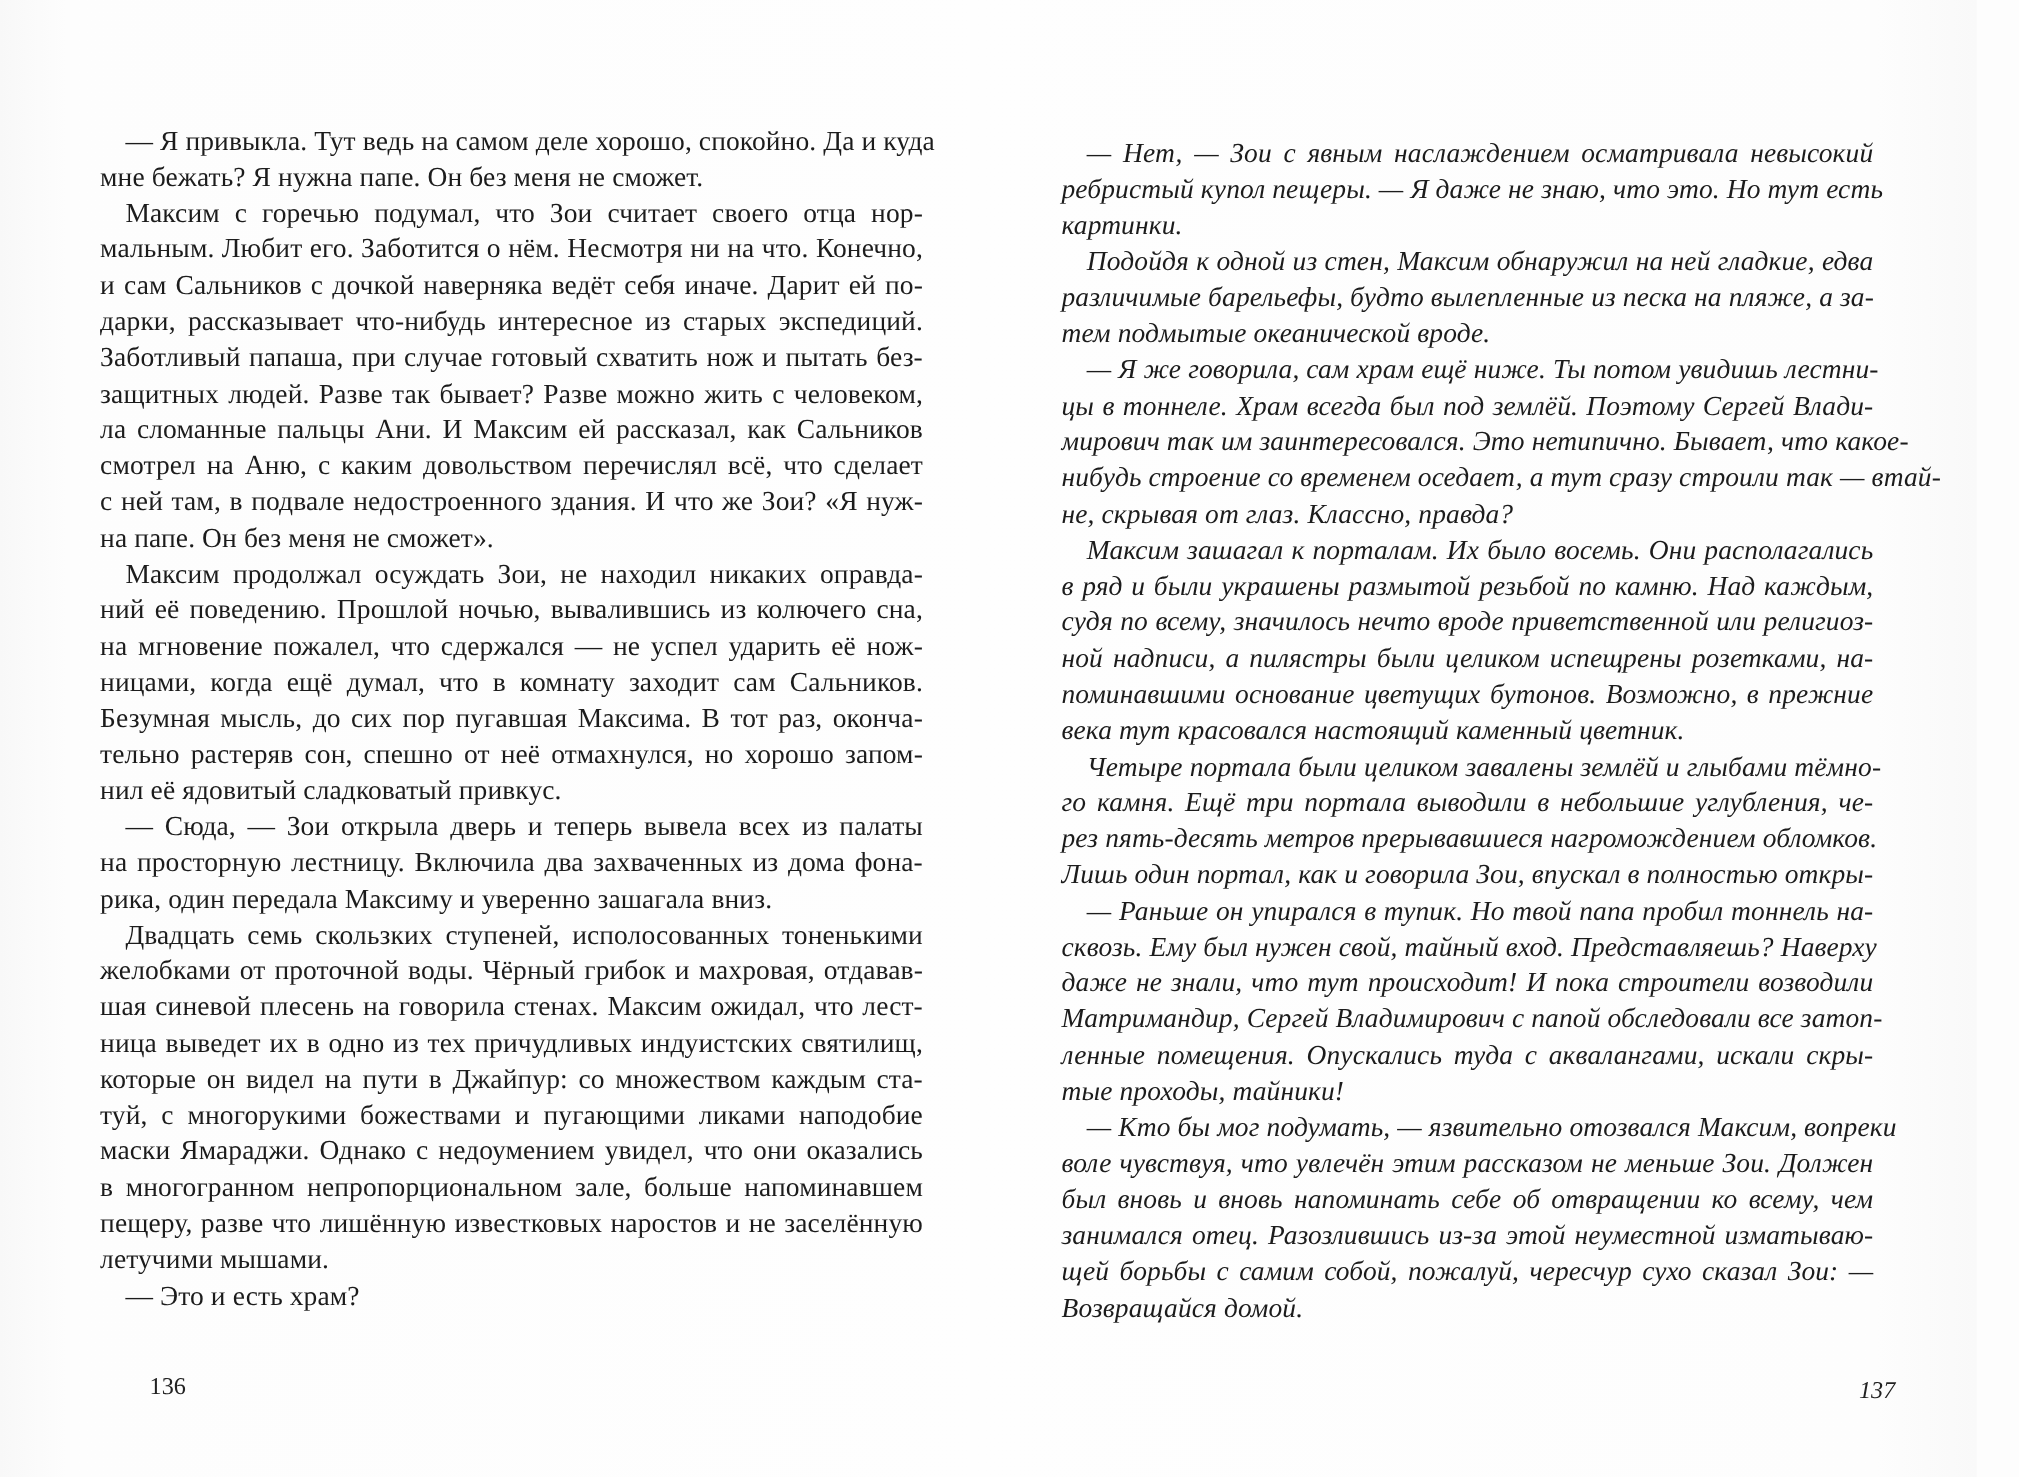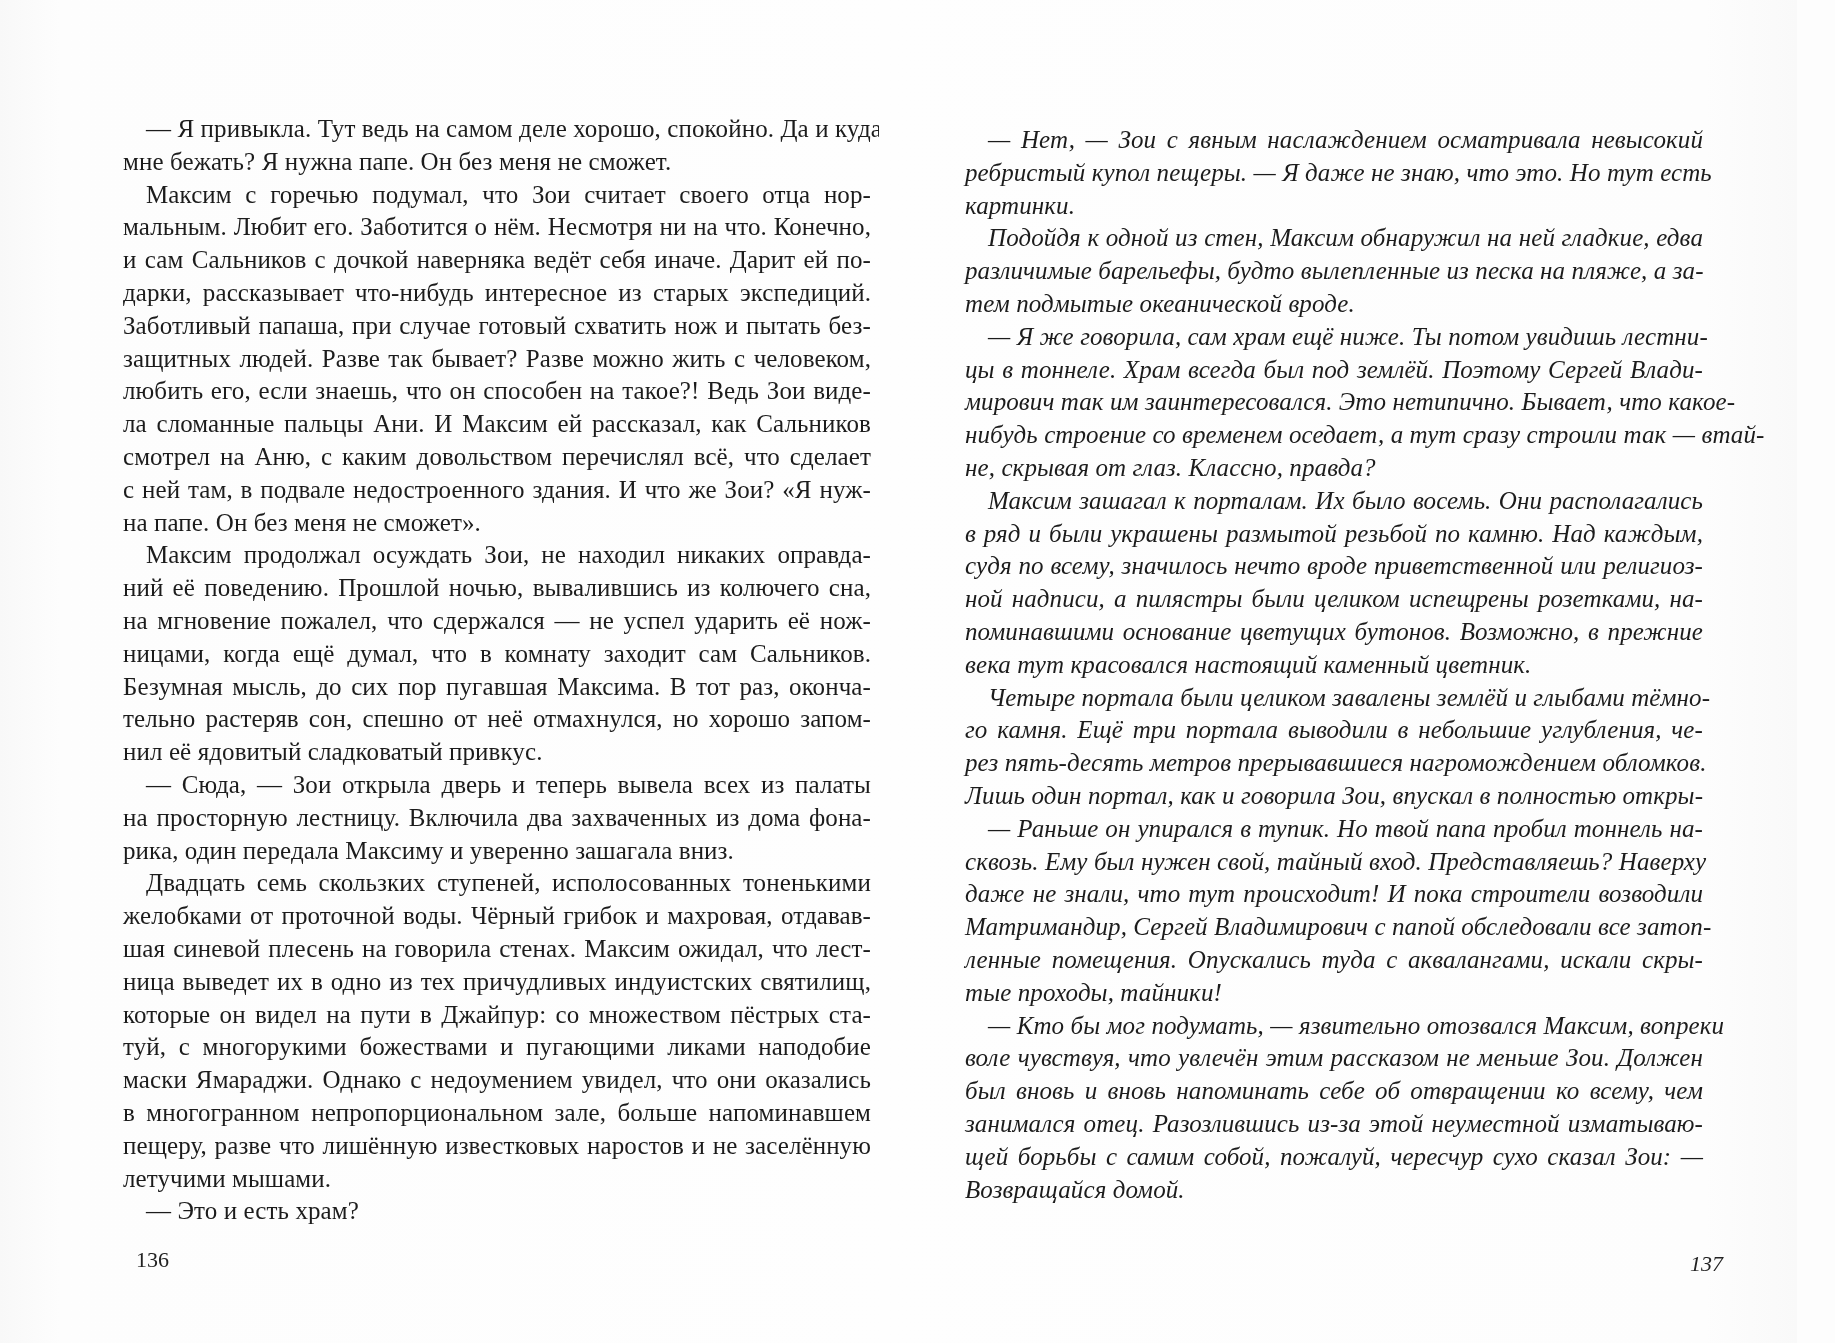--- a/index.html
+++ b/index.html
@@ -9,21 +9,21 @@
     font-family: "Liberation Serif", "DejaVu Serif", serif;
     color: #1c1c1c;
     position: relative;
   }
   .spread { position: absolute; inset: 0; }
   .page { position: absolute; top: 0; height: 1343px; }
   .page-left { left: 0; width: 917px; background: linear-gradient(to right, #f8f8f8 0px, #fdfdfd 60px, #fefefe 100%); }
   .page-right { left: 879px; width: 918px; background: linear-gradient(to right, #fefefe 0%, #fdfdfd 90%, #f9f9f9 100%); font-style: italic; }
   .gutter { position: absolute; left: 914px; top: 0; width: 6px; height: 1343px; background: linear-gradient(to right, rgba(0,0,0,0), rgba(0,0,0,0.015), rgba(0,0,0,0)); }
   .text-block { position: absolute; }
-  .page-left .text-block { left: 91px; top: 113px; width: 748px; margin-left: 32px; }
+  .page-left .text-block { left: 91px; top: 113px; width: 748px; }
   .page-right .text-block { left: 86px; top: 124px; width: 738px; }
   .line {
     display: block;
     height: 32.8px;
     line-height: 32.8px;
     font-size: 25px;
     white-space: nowrap;
     text-align: justify;
     text-align-last: justify;
     letter-spacing: 0.1px;
@@ -45,40 +45,39 @@
   <div class="page page-left">
     <div class="text-block" id="left-text">
         <span class="line indent">— Я привыкла. Тут ведь на самом деле хорошо, спокойно. Да и куда</span>
         <span class="line last">мне бежать? Я нужна папе. Он без меня не сможет.</span>
         <span class="line indent">Максим с горечью подумал, что Зои считает своего отца нор-</span>
         <span class="line">мальным. Любит его. Заботится о нём. Несмотря ни на что. Конечно,</span>
         <span class="line">и сам Сальников с дочкой наверняка ведёт себя иначе. Дарит ей по-</span>
         <span class="line">дарки, рассказывает что-нибудь интересное из старых экспедиций.</span>
         <span class="line">Заботливый папаша, при случае готовый схватить нож и пытать без-</span>
         <span class="line">защитных людей. Разве так бывает? Разве можно жить с человеком,</span>
-        <span class="line">любить его, если знаешь, что он способен на такое?! Ведь Зои виде-</span>
         <span class="line">ла сломанные пальцы Ани. И Максим ей рассказал, как Сальников</span>
         <span class="line">смотрел на Аню, с каким довольством перечислял всё, что сделает</span>
         <span class="line">с ней там, в подвале недостроенного здания. И что же Зои? «Я нуж-</span>
         <span class="line last">на папе. Он без меня не сможет».</span>
         <span class="line indent">Максим продолжал осуждать Зои, не находил никаких оправда-</span>
         <span class="line">ний её поведению. Прошлой ночью, вывалившись из колючего сна,</span>
         <span class="line">на мгновение пожалел, что сдержался — не успел ударить её нож-</span>
         <span class="line">ницами, когда ещё думал, что в комнату заходит сам Сальников.</span>
         <span class="line">Безумная мысль, до сих пор пугавшая Максима. В тот раз, оконча-</span>
         <span class="line">тельно растеряв сон, спешно от неё отмахнулся, но хорошо запом-</span>
         <span class="line last">нил её ядовитый сладковатый привкус.</span>
         <span class="line indent">— Сюда, — Зои открыла дверь и теперь вывела всех из палаты</span>
         <span class="line">на просторную лестницу. Включила два захваченных из дома фона-</span>
         <span class="line last">рика, один передала Максиму и уверенно зашагала вниз.</span>
         <span class="line indent">Двадцать семь скользких ступеней, исполосованных тоненькими</span>
         <span class="line">желобками от проточной воды. Чёрный грибок и махровая, отдавав-</span>
         <span class="line">шая синевой плесень на говорила стенах. Максим ожидал, что лест-</span>
         <span class="line">ница выведет их в одно из тех причудливых индуистских святилищ,</span>
-        <span class="line">которые он видел на пути в Джайпур: со множеством пёстрых ста-</span>
+        <span class="line">которые он видел на пути в Джайпур: со множеством каждым ста-</span>
         <span class="line">туй, с многорукими божествами и пугающими ликами наподобие</span>
         <span class="line">маски Ямараджи. Однако с недоумением увидел, что они оказались</span>
         <span class="line">в многогранном непропорциональном зале, больше напоминавшем</span>
         <span class="line">пещеру, разве что лишённую известковых наростов и не заселённую</span>
         <span class="line last">летучими мышами.</span>
         <span class="line indent last">— Это и есть храм?</span>
       </div>
     <div class="page-number">136</div>
   </div>
   <div class="gutter"></div>

